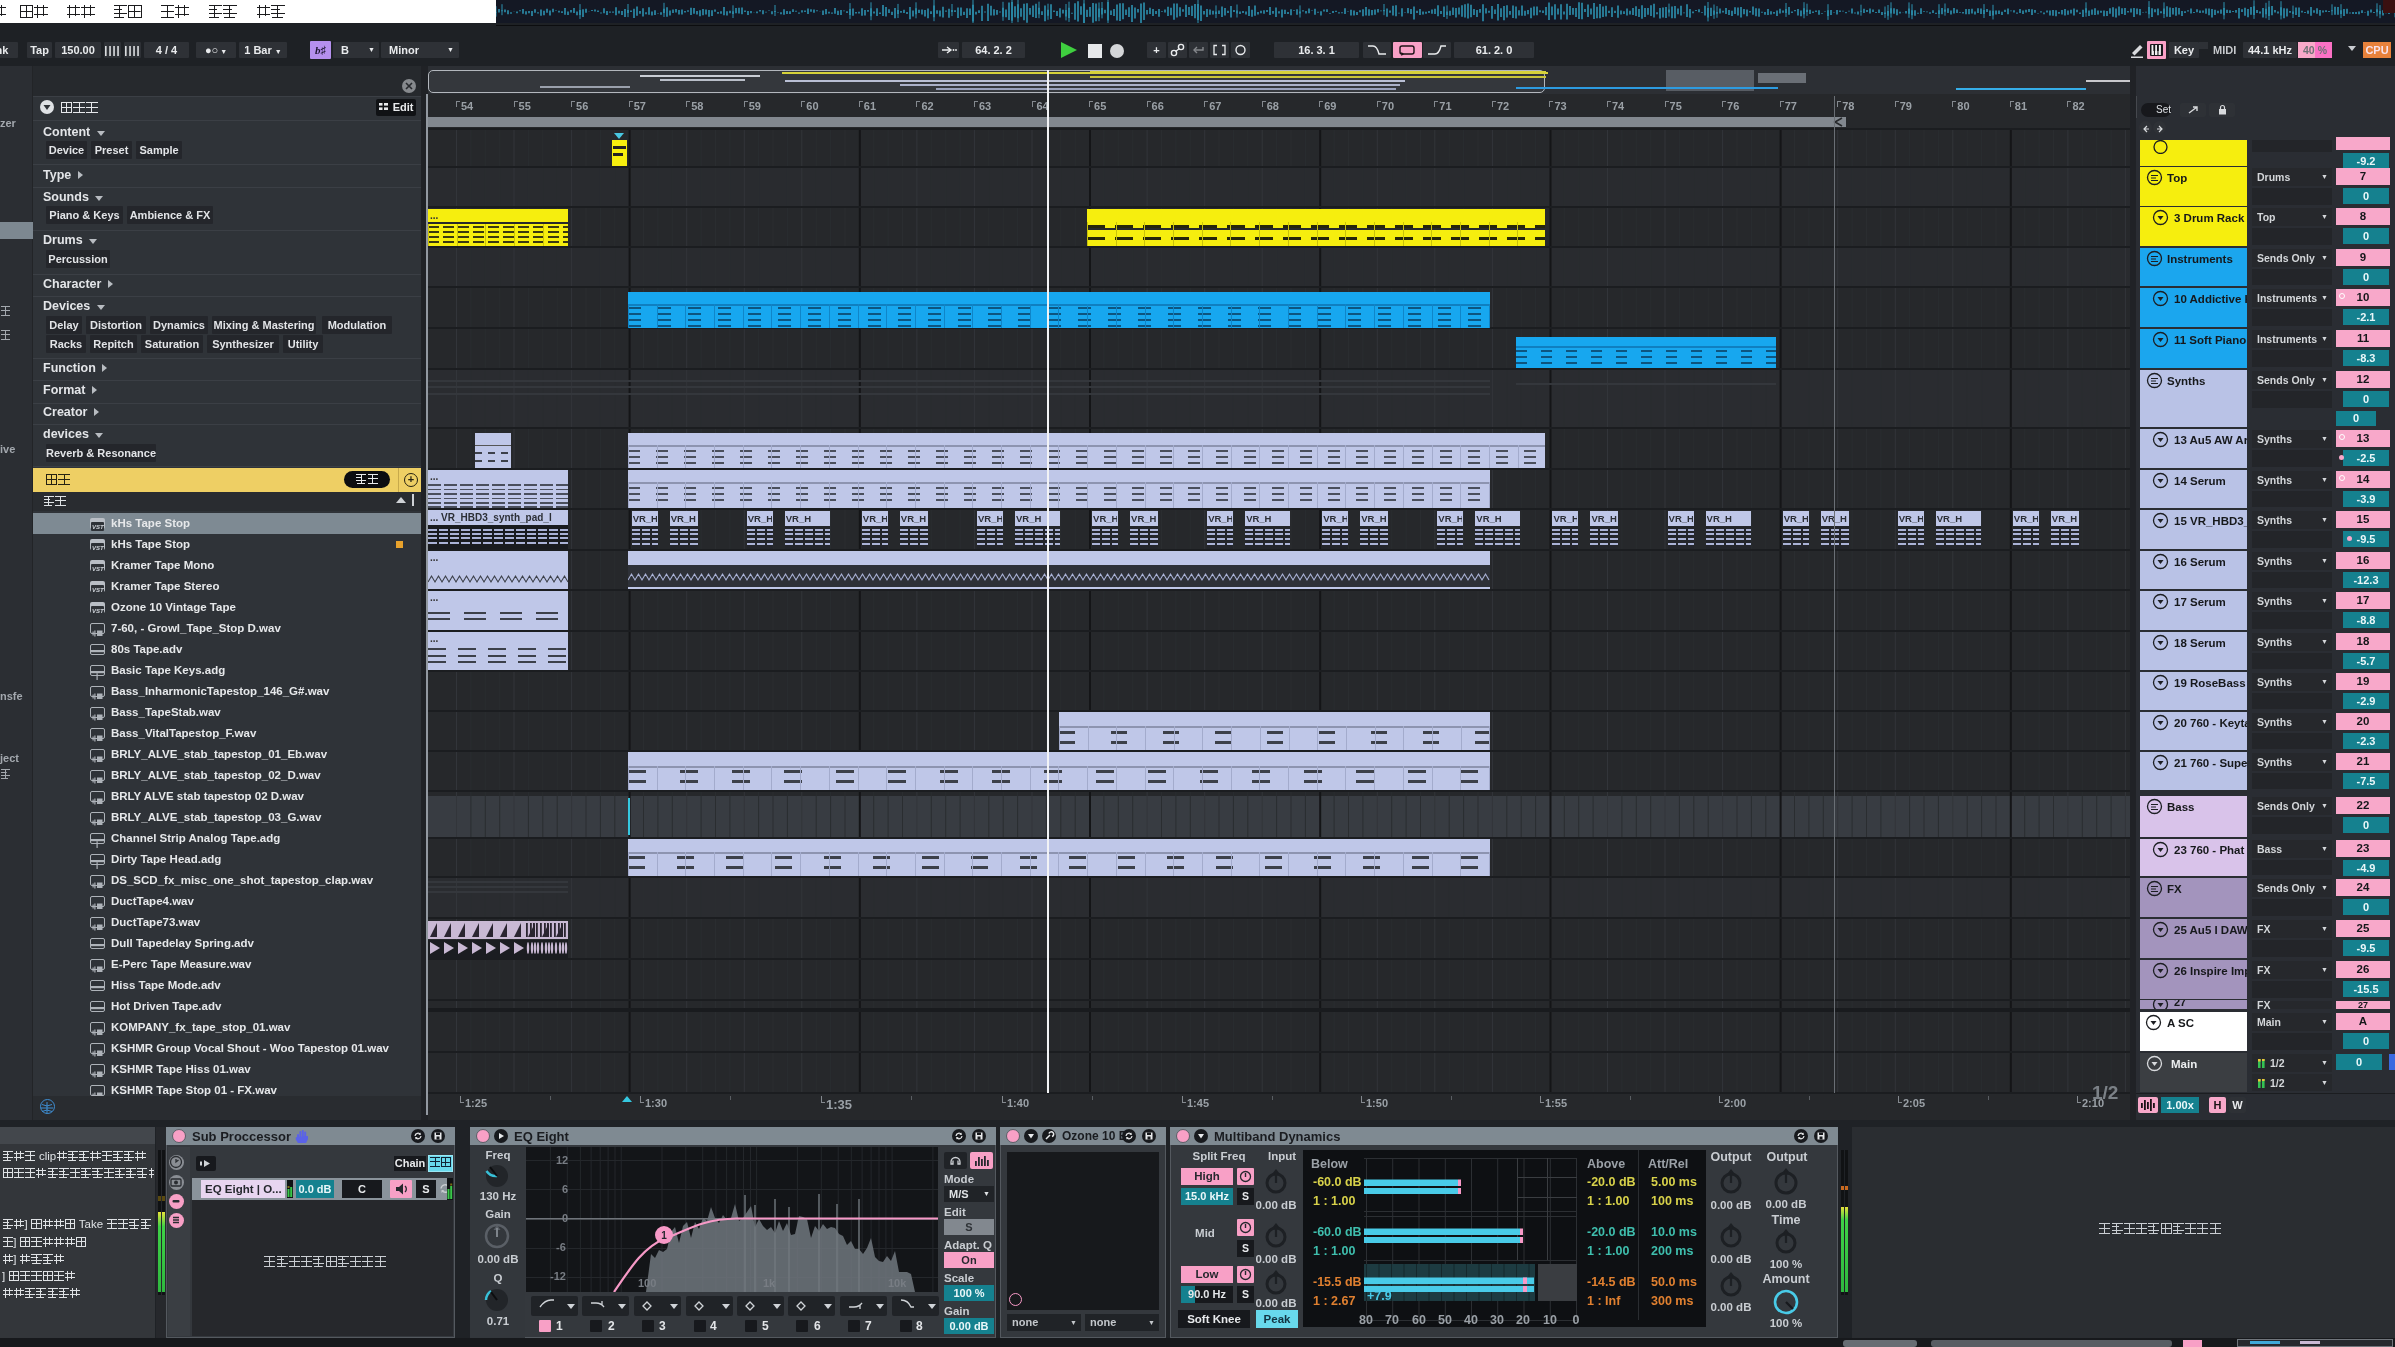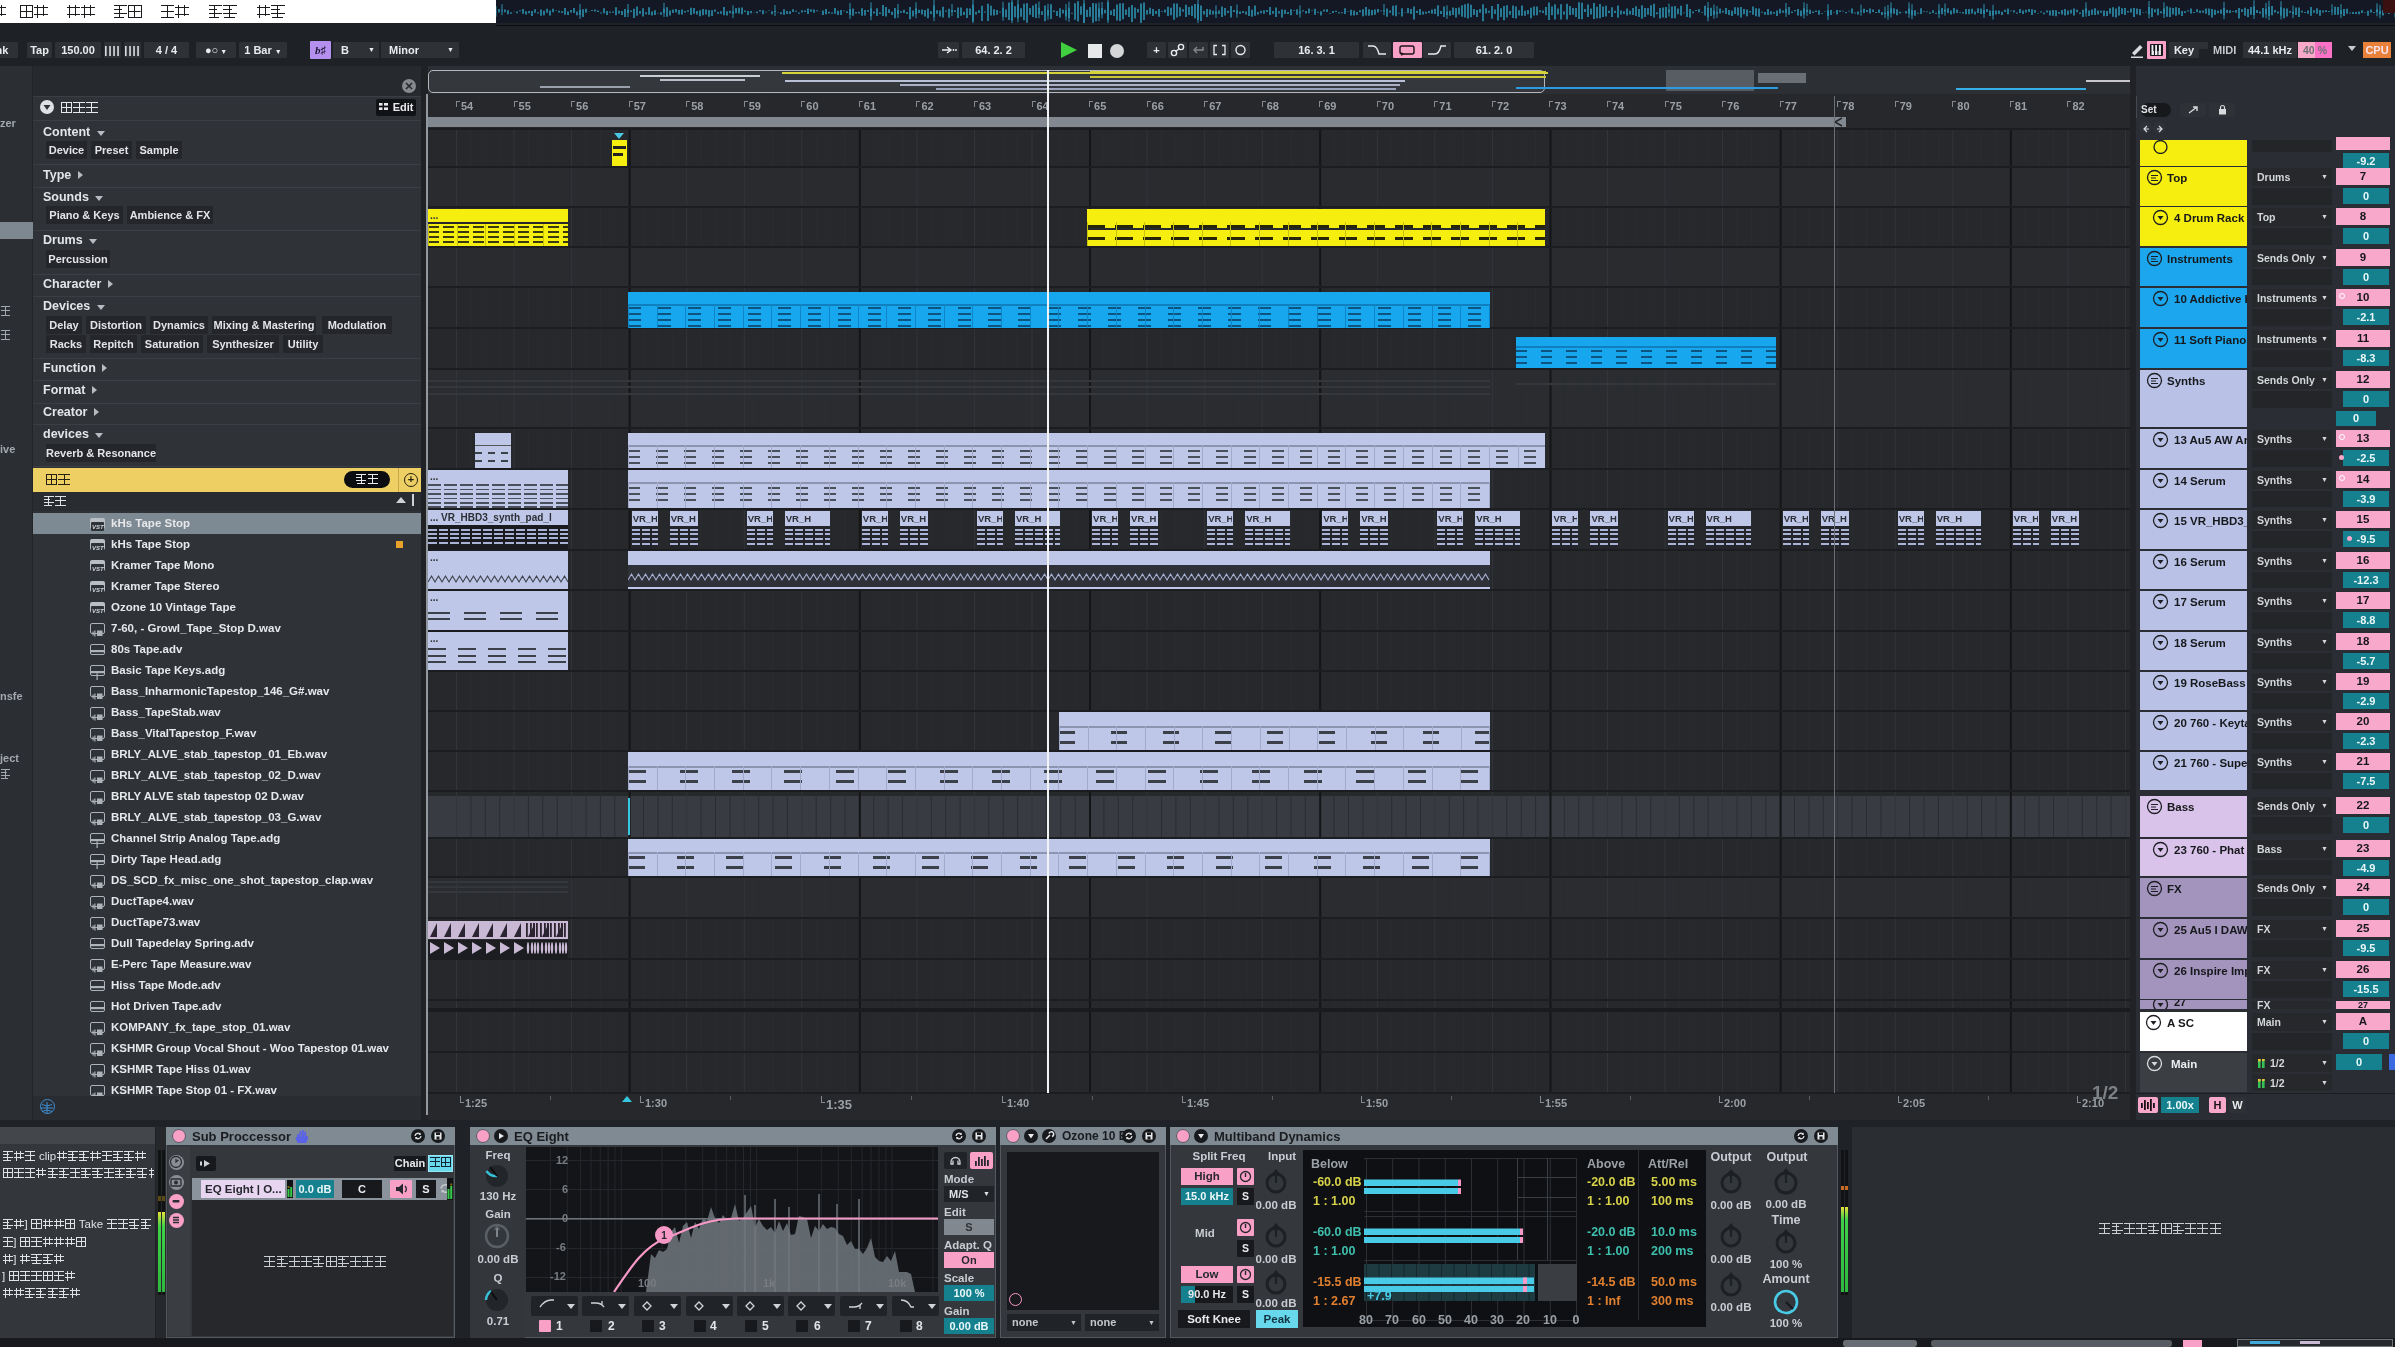--- a/index.html
+++ b/index.html
@@ -1722,21 +1722,21 @@
 <div class="ab" style="left:1988px;top:1096px;width:1px;height:4px;background:#5a5e63"></div>
 <div class="ab" style="left:2082px;top:1097px;font-size:11px;color:#9aa0a6;font-weight:bold">2:10</div>
 <div class="ab" style="left:2077px;top:1096px;width:1px;height:7px;background:#84898f"></div>
 <div class="ab" style="left:2077px;top:1102px;width:4px;height:1px;background:#84898f"></div>
 <svg class="ab" style="left:620px;top:1095px" width="14" height="8">
     <polygon points="7,1 12,7 2,7" fill="#35c8e0"></polygon>
   </svg>
 <div class="ab" style="left:2092px;top:1082px;font-size:19px;font-weight:bold;color:#7b8187">1/2</div>
 <div class="ab" style="left:2130px;top:66px;width:6px;height:1054px;background:#202226"></div>
 <div class="ab" style="left:2136px;top:66px;width:259px;height:1054px;background:#2a2d33"></div>
-<div class="ab" style="left:2141px;top:103px;width:30px;height:14px;background:#17181c;border-radius:7px;color:#dfe2e6;font-size:10px;font-weight:bold;text-align:left;line-height:14px">Set</div>
+<div class="ab" style="left:2141px;top:103px;width:30px;height:14px;background:#17181c;border-radius:7px;color:#dfe2e6;font-size:10px;font-weight:normal;text-align:right;line-height:14px">Set</div>
 <div class="ab" style="left:2180px;top:103px;width:26px;height:14px;background:#2e3136;border-radius:2px"><svg width="26" height="14">
       <path d="M9 10 L17 4 M13 4 h4 v4" stroke="#d8dadd" stroke-width="1.4" fill="none"></path>
     </svg></div>
 <div class="ab" style="left:2209px;top:103px;width:26px;height:14px;background:#2e3136;border-radius:2px"><svg width="26" height="14">
       <rect x="10" y="6" width="7" height="5.5" fill="#d8dadd"></rect>
       <path d="M11.5 6 v-1.5 a2 2 0 0 1 4 0 V6" stroke="#d8dadd" stroke-width="1.2" fill="none"></path>
     </svg></div>
 <div class="ab" style="left:2139px;top:121px;width:13px;height:13px;background:#2e3136;border-radius:50%"><svg width="13" height="13">
       <path d="M8 4 L5 7 L8 10 M5 7 H10" stroke="#d8dadd" stroke-width="1.2" fill="none"></path>
     </svg></div>
@@ -1765,21 +1765,21 @@
 <div class="ab pk" style="left:2336px;top:168px;width:54px;height:17px;line-height:17px">7</div>
 <div class="ab tl" style="left:2343px;top:188px;width:46px;height:16px;line-height:16px">0</div>
 
 <div class="ab" style="left:2140px;top:207px;width:7px;height:39px;background:#f6ee0e"></div>
 <div class="ab" style="left:2147px;top:207px;width:100px;height:39px;background:#f6ee0e"></div>
 <div class="ab trn" style="left:2147px;top:207px;width:100px;height:20px;color:#16181b">
     <svg width="17" height="17" style="position:absolute;left:5px;top:2px">
       <circle cx="8.5" cy="8.5" r="7" fill="none" stroke="#1c1e22" stroke-width="1.3"></circle>
       <polygon points="5.5,7 11.5,7 8.5,11" fill="#1c1e22"></polygon>
     </svg>
-    <span style="position:absolute;left:27px;top:1px">4 Drum Rack</span>
+    <span style="position:absolute;left:27px;top:1px">3 Drum Rack</span>
   </div>
 <div class="ab rt" style="left:2252px;top:208px;width:80px;height:18px">Top<span style="position:absolute;right:4px;top:0;font-size:7px">▼</span></div>
 <div class="ab" style="left:2252px;top:228px;width:80px;height:17px;background:#232529"></div>
 <div class="ab pk" style="left:2336px;top:208px;width:54px;height:17px;line-height:17px">8</div>
 <div class="ab tl" style="left:2343px;top:228px;width:46px;height:16px;line-height:16px">0</div>
 
 <div class="ab" style="left:2140px;top:248px;width:107px;height:38px;background:#1ba6ee"></div>
 <div class="ab trn" style="left:2140px;top:248px;width:100px;height:20px;color:#16181b">
     <svg width="17" height="17" style="position:absolute;left:6px;top:2px">
       <circle cx="8.5" cy="8.5" r="7" fill="none" stroke="#1c1e22" stroke-width="1.3"></circle>

